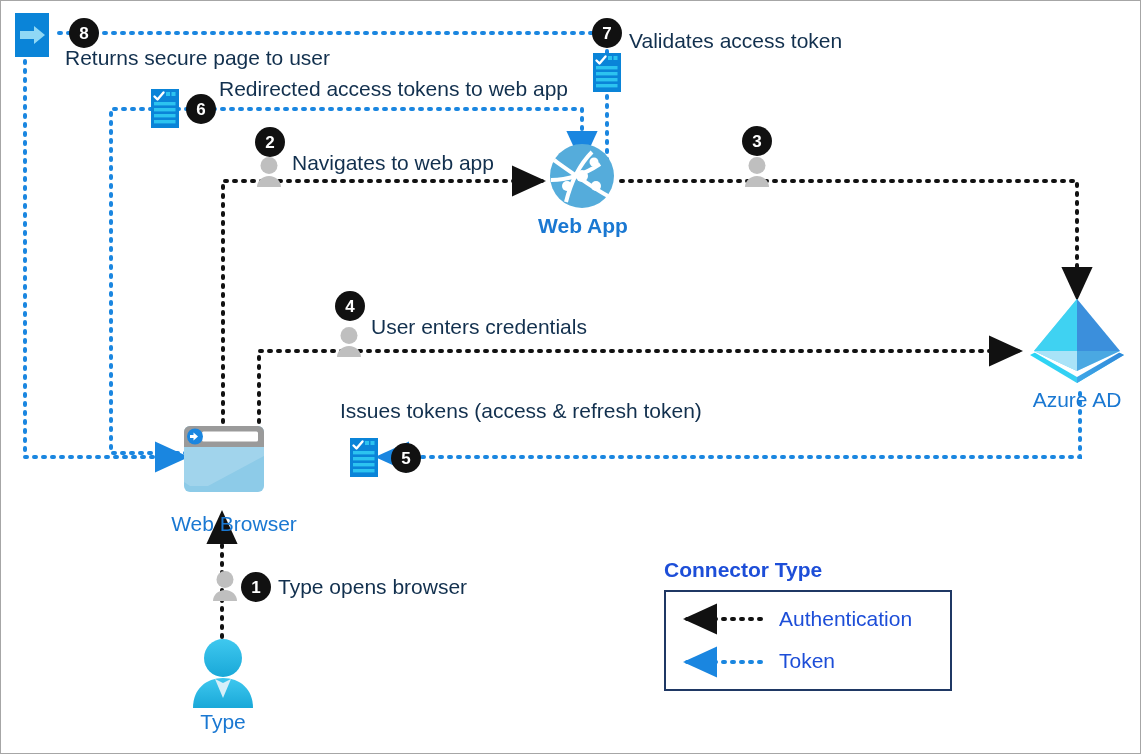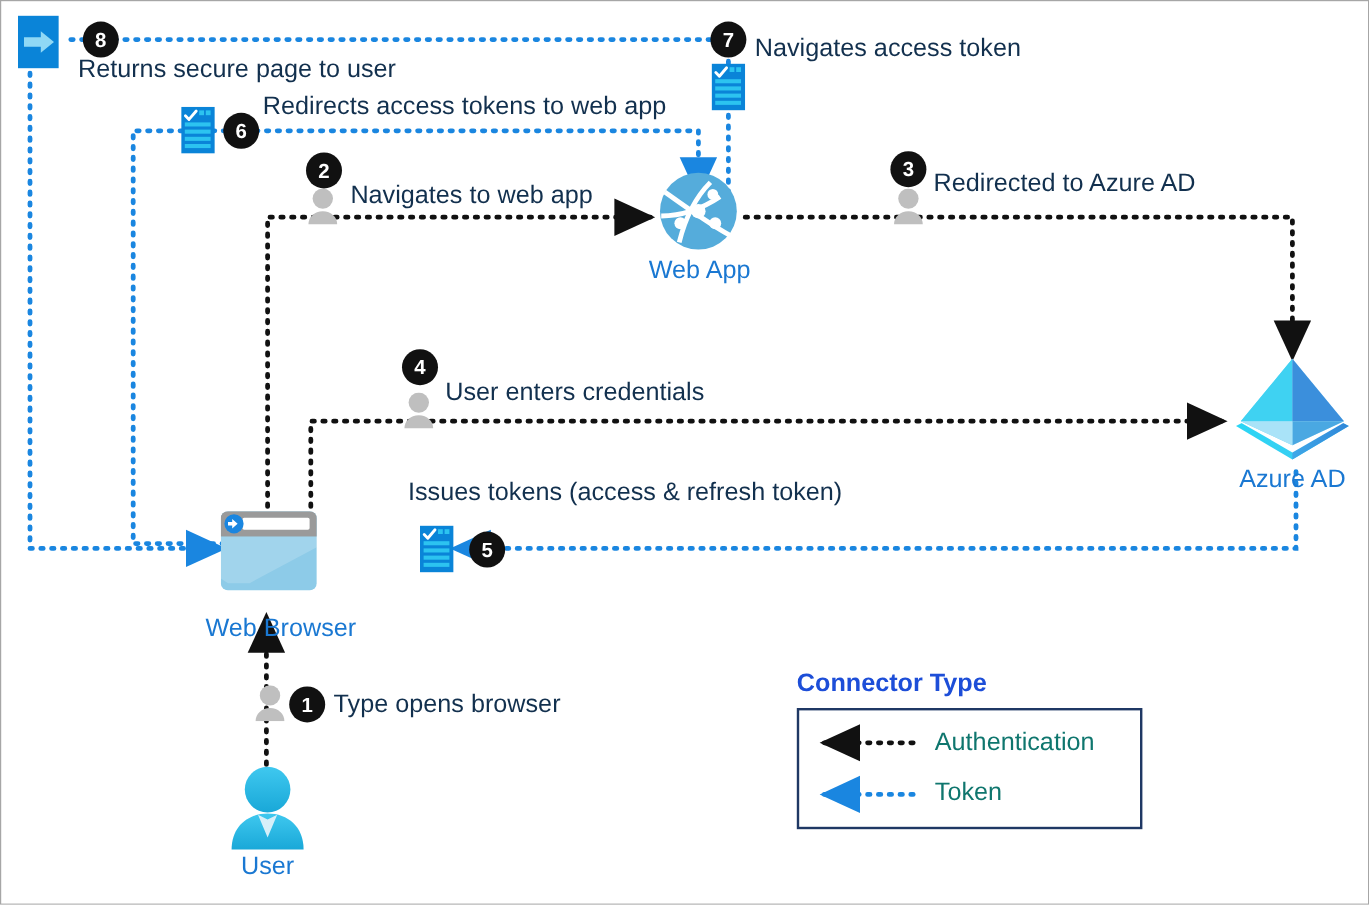--- a/index.html
+++ b/index.html
@@ -72,21 +72,21 @@
     left: 663px;
     top: 558px;
     color: #1d4ed8;
     font-size: 21px;
     font-weight: bold;
     line-height: 1;
     white-space: nowrap;
   }
   .legend-text {
     position: absolute;
-    color: #0f766e;
+    color: #1d4ed8;
     font-size: 21px;
     line-height: 1;
     white-space: nowrap;
   }
 </style>
 </head>
 <body>
 
 <div id="canvas">
 
@@ -292,31 +292,30 @@
   <div class="badge" style="left:254px; top:126px;">2</div>
   <div class="badge" style="left:741px; top:125px;">3</div>
   <div class="badge" style="left:334px; top:290px;">4</div>
   <div class="badge" style="left:390px; top:442px;">5</div>
   <div class="badge" style="left:185px; top:93px;">6</div>
   <div class="badge" style="left:591px; top:17px;">7</div>
   <div class="badge" style="left:68px; top:17px;">8</div>
 
   <div class="lbl" style="left:277px; top:575px;">Type opens browser</div>
   <div class="lbl" style="left:291px; top:151px;text-align:center;">Navigates to web app</div>
-  <div class="lbl" style="left:777px; top:141px;">Redirected to Azure AD</div>
   <div class="lbl" style="left:339px; top:399px;">Issues tokens (access &amp; refresh token)</div>
   <div class="lbl" style="left:370px; top:315px;">User enters credentials</div>
-  <div class="lbl" style="left:218px; top:77px;">Redirects access tokens to web app</div>
-  <div class="lbl" style="left:628px; top:29px;">Navigates access token</div>
+  <div class="lbl" style="left:218px; top:77px;">Redirected access tokens to web app</div>
+  <div class="lbl" style="left:628px; top:29px;">Validates access token</div>
   <div class="lbl" style="left:64px; top:46px;">Returns secure page to user</div>
 
-  <div class="node-label" style="left:512px; top:214px; width:140px;">Web App</div>
+  <div class="node-label" style="left:512px; top:214px; width:140px;font-weight:bold;">Web App</div>
   <div class="node-label" style="left:1006px; top:388px; width:140px;">Azure AD</div>
   <div class="node-label" style="left:153px; top:501px; width:160px;margin-top:11px;">Web Browser</div>
-  <div class="node-label" style="left:152px; top:710px; width:140px;">User</div>
+  <div class="node-label" style="left:152px; top:710px; width:140px;">Type</div>
 
   <div class="legend-title">Connector Type</div>
   <div class="legend-box"></div>
 
   <svg style="position:absolute; left:663px; top:589px; width:288px; height:101px;" viewBox="0 0 288 101" xmlns="http://www.w3.org/2000/svg">
     <defs>
       <marker id="lgAuth" markerWidth="9" markerHeight="9" refX="7.5" refY="4.5" orient="auto">
         <path d="M0,0.6 L8.5,4.5 L0,8.4 Z" fill="#111111"></path>
       </marker>
       <marker id="lgTok" markerWidth="9" markerHeight="9" refX="7.5" refY="4.5" orient="auto">

